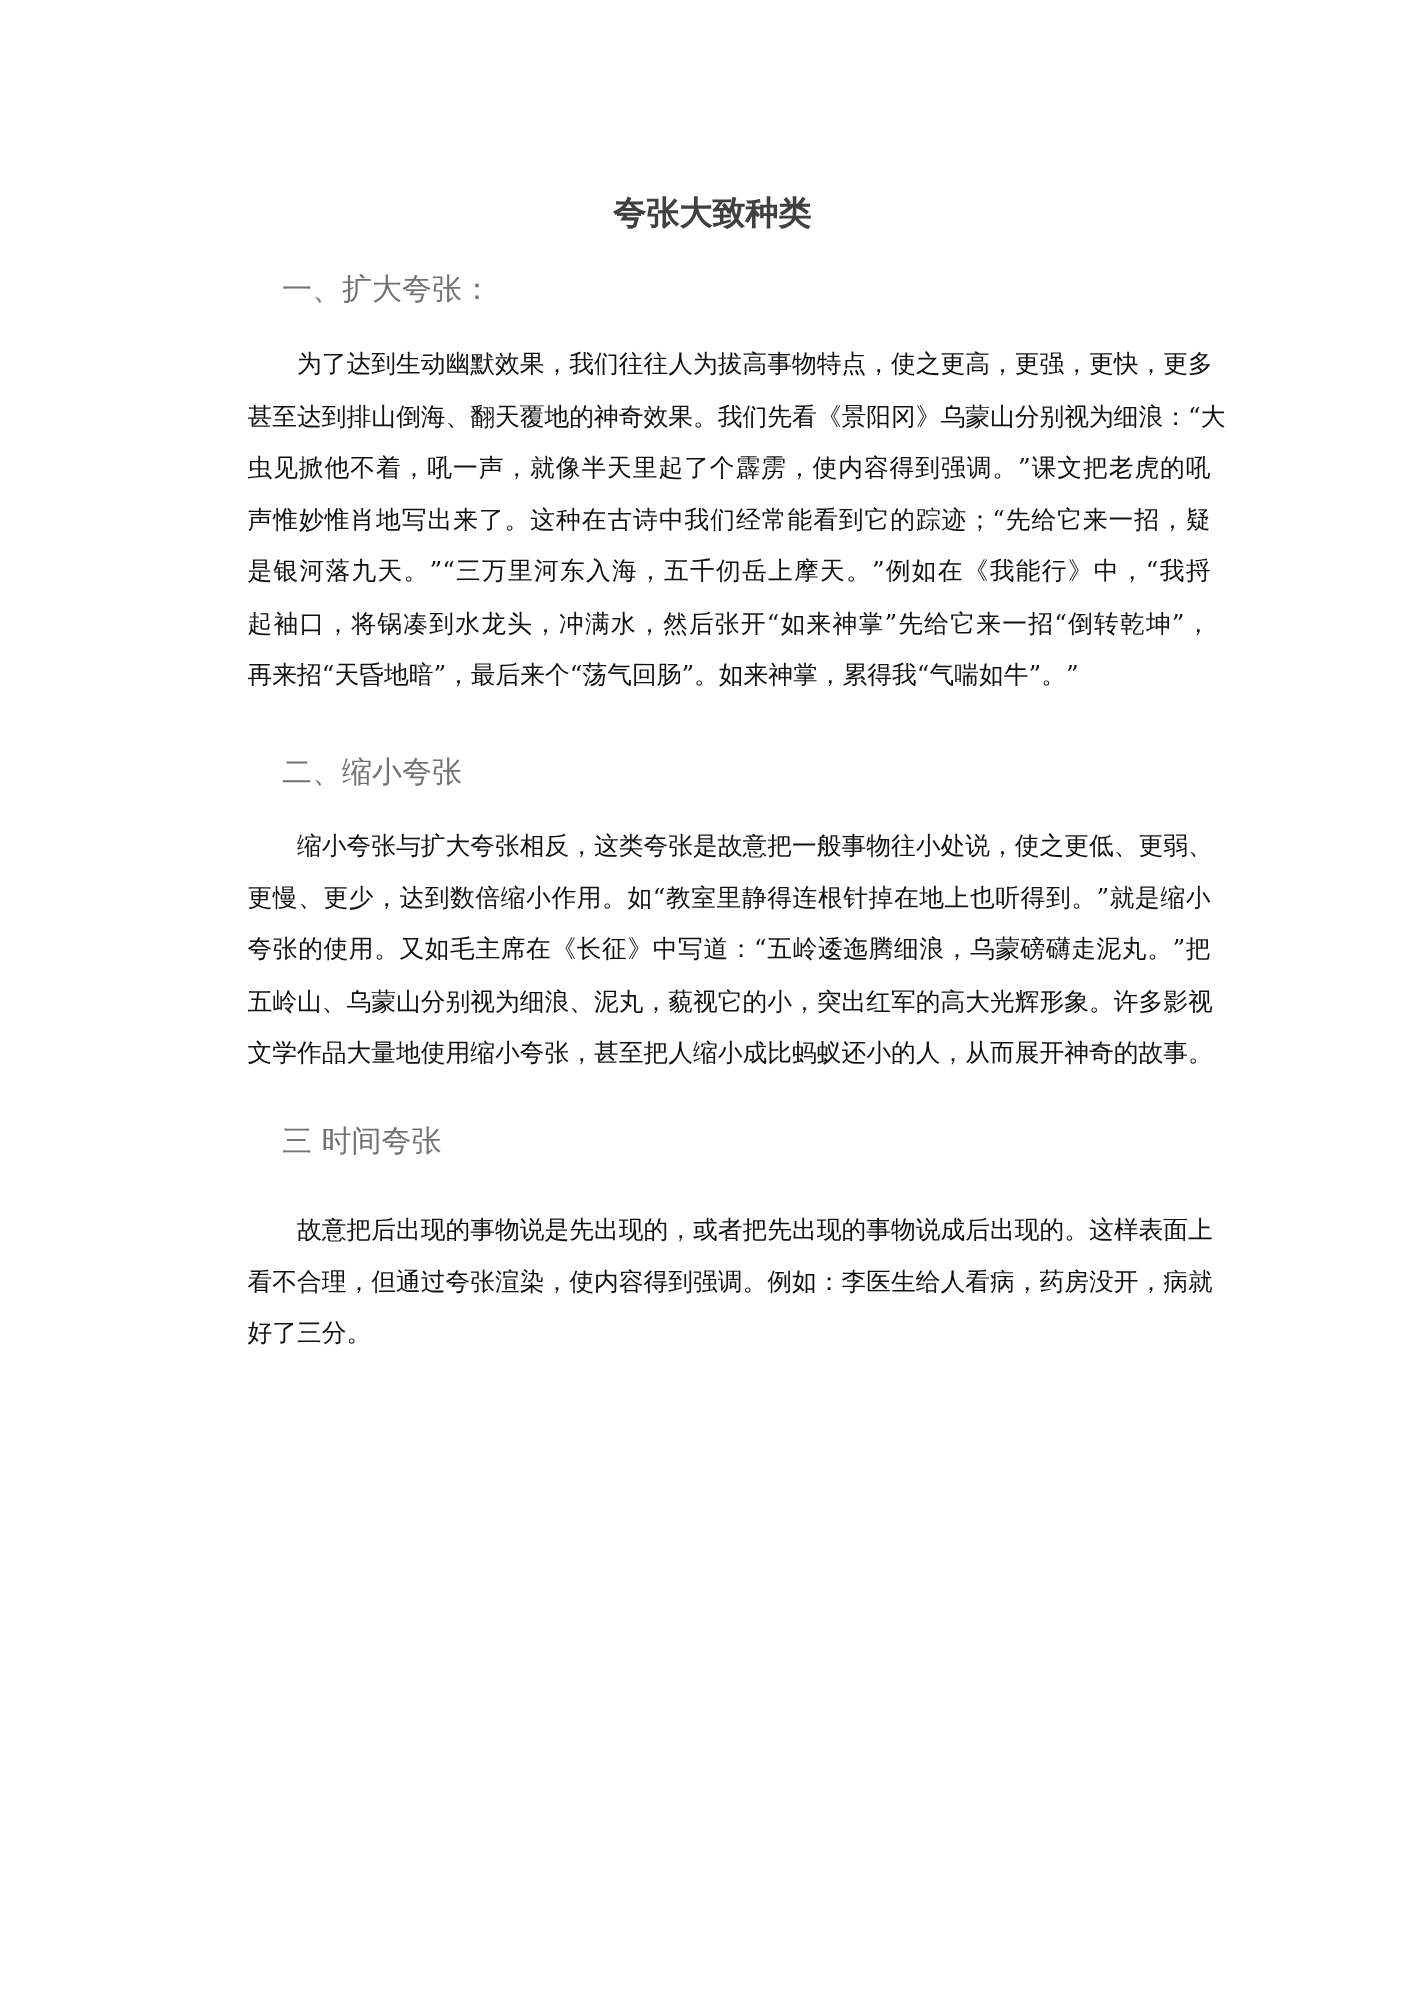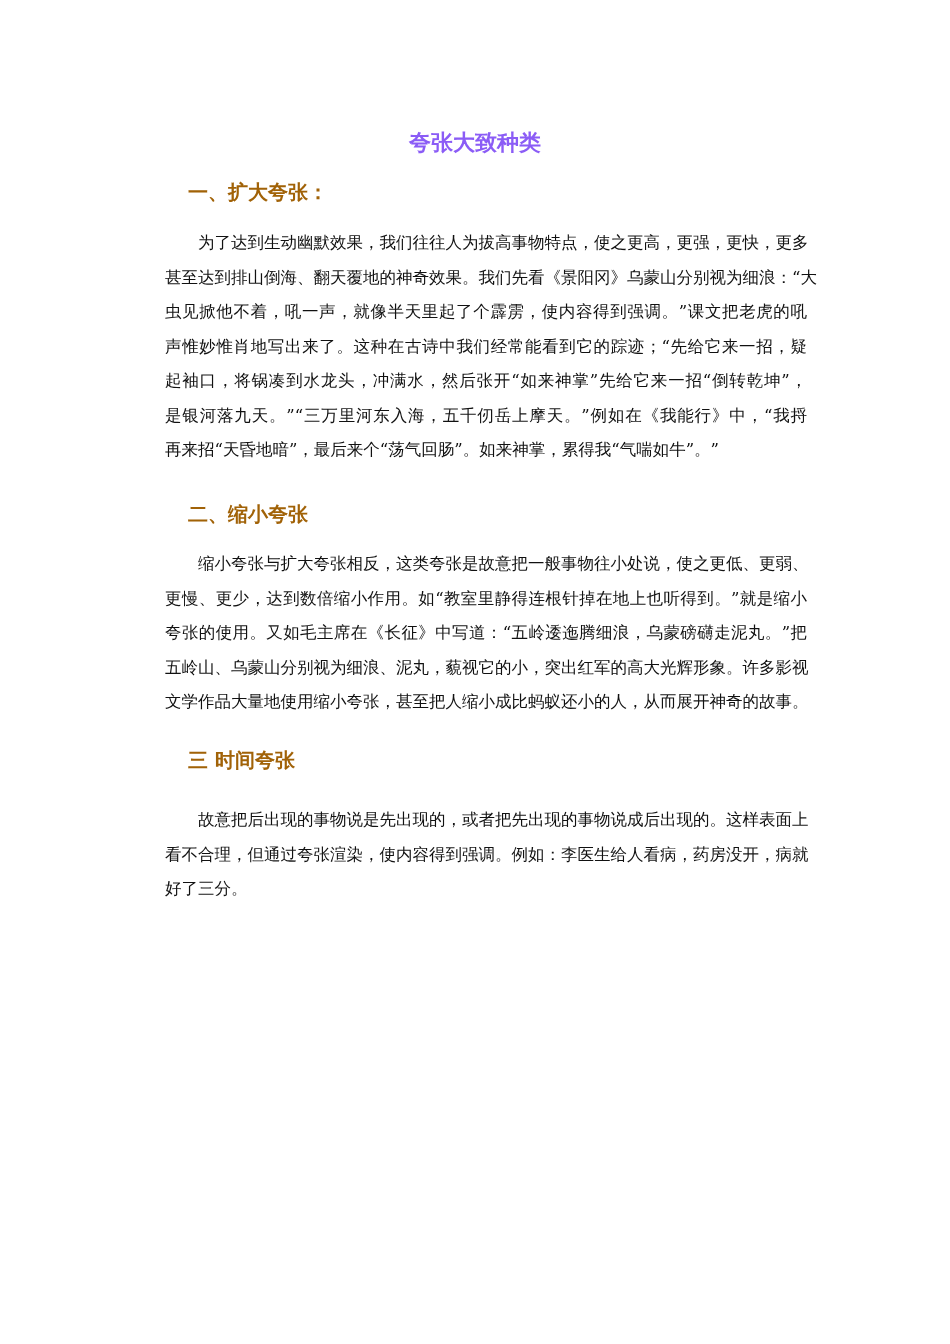--- a/index.html
+++ b/index.html
@@ -5,26 +5,26 @@
     html, body { margin: 0; padding: 0; background: #ffffff; }
     body { width: 950px; height: 1344px; position: relative; overflow: hidden; }
     .page {
       position: absolute; left: 0; top: 0; width: 950px; height: 1344px;
       background: #ffffff; color: #000000;
       font-family: "DejaVu Serif", "Liberation Serif", serif;
     }
     .title {
       position: absolute; left: 0; top: 128px; width: 950px; text-align: center;
       font-family: "DejaVu Sans", "Liberation Sans", sans-serif;
-      font-size: 22px; font-weight: bold; line-height: 30px; color: #8b5cf6;
+      font-size: 22px; font-weight: bold; line-height: 30px; color: #404040;
     }
     .heading {
       position: absolute; left: 188px;
       font-family: "DejaVu Sans", "Liberation Sans", sans-serif;
-      font-size: 20px; font-weight: bold; line-height: 28px; color: #a16207;
+      font-size: 20px; font-weight: normal; line-height: 28px; color: #737373;
     }
     .para { position: absolute; left: 145px; width: 662px; }
     .line {
       height: 34.5px; line-height: 34.5px; font-size: 16.5px; white-space: nowrap;
       text-align: justify; text-align-last: justify; color: #111; margin-left: 20px;
     }
     .line.first { padding-left: 33px; }
     .line.last { text-align-last: left; }
   </style>
 </head>
@@ -32,22 +32,22 @@
 
 <div class="page">
   <div class="title">夸张大致种类</div>
 
   <div class="heading" style="top:178px;">一、扩大夸张：</div>
   <div class="para" style="top:226px;">
     <div class="line first">为了达到生动幽默效果，我们往往人为拔高事物特点，使之更高，更强，更快，更多</div>
     <div class="line">甚至达到排山倒海、翻天覆地的神奇效果。我们先看《景阳冈》乌蒙山分别视为细浪：“大</div>
     <div class="line">虫见掀他不着，吼一声，就像半天里起了个霹雳，使内容得到强调。”课文把老虎的吼</div>
     <div class="line">声惟妙惟肖地写出来了。这种在古诗中我们经常能看到它的踪迹；“先给它来一招，疑</div>
+    <div class="line">是银河落九天。”“三万里河东入海，五千仞岳上摩天。”例如在《我能行》中，“我捋</div>
     <div class="line">起袖口，将锅凑到水龙头，冲满水，然后张开“如来神掌”先给它来一招“倒转乾坤”，</div>
-    <div class="line">是银河落九天。”“三万里河东入海，五千仞岳上摩天。”例如在《我能行》中，“我捋</div>
     <div class="line last">再来招“天昏地暗”，最后来个“荡气回肠”。如来神掌，累得我“气喘如牛”。”</div>
   </div>
 
   <div class="heading" style="top:500px;">二、缩小夸张</div>
   <div class="para" style="top:547px;">
     <div class="line first">缩小夸张与扩大夸张相反，这类夸张是故意把一般事物往小处说，使之更低、更弱、</div>
     <div class="line">更慢、更少，达到数倍缩小作用。如“教室里静得连根针掉在地上也听得到。”就是缩小</div>
     <div class="line">夸张的使用。又如毛主席在《长征》中写道：“五岭逶迤腾细浪，乌蒙磅礴走泥丸。”把</div>
     <div class="line">五岭山、乌蒙山分别视为细浪、泥丸，藐视它的小，突出红军的高大光辉形象。许多影视</div>
     <div class="line last">文学作品大量地使用缩小夸张，甚至把人缩小成比蚂蚁还小的人，从而展开神奇的故事。</div>

